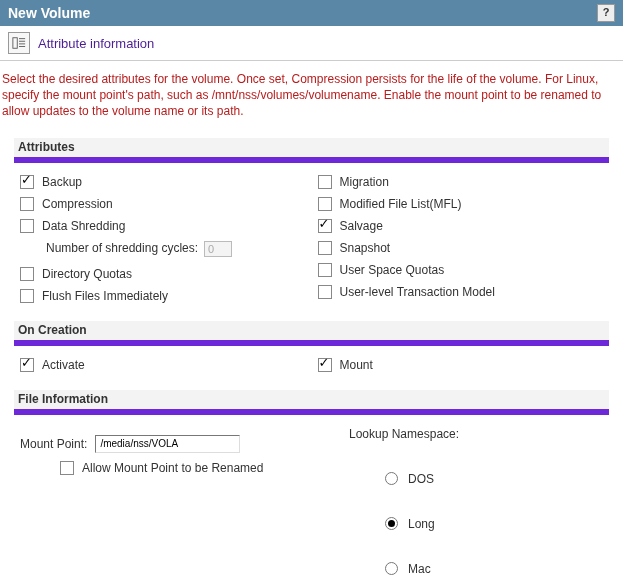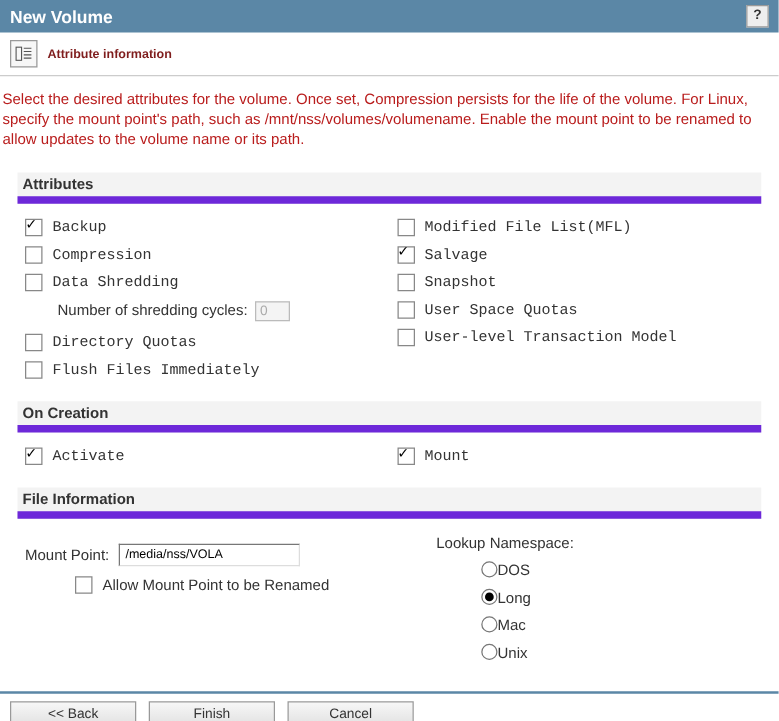--- a/index.html
+++ b/index.html
@@ -43,23 +43,23 @@
     width: 20px;
     height: 20px;
     border: 1px solid #999;
     display: inline-flex;
     align-items: center;
     justify-content: center;
     background: #f7f7f7;
   }
   .subtitle-icon svg { width: 14px; height: 14px; }
   .subtitle-text {
-    font-weight: bold;
-    font-size: 10px;
-    color: #7f1d1d;
+    font-weight: normal;
+    font-size: 13px;
+    color: #4c1d95;
   }
   .intro {
     color: #b91c1c;
     padding: 10px 6px 0 2px;
     line-height: 1.35;
   }
   .content {
     padding: 4px 14px 8px 14px;
   }
   .section {
@@ -76,21 +76,20 @@
     margin-top: 8px;
   }
   .col {
     flex: 1;
   }
   .chk-row {
     display: flex;
     align-items: center;
     padding: 4px 0 4px 6px;
     gap: 8px;
-    font-family: Liberation Mono, monospace;
   }
   .chk {
     width: 14px;
     height: 14px;
     border: 1px solid #888;
     background: #fff;
     box-sizing: border-box;
     position: relative;
     flex-shrink: 0;
     cursor: pointer;
@@ -153,22 +152,23 @@
   .allow-row {
     margin-top: 8px;
     padding-left: 40px;
     display: flex;
     align-items: center;
     gap: 8px;
   }
   .radio-row {
     display: flex;
     align-items: center;
-    gap: 0;
+    gap: 10px;
     padding: 4px 0 4px 36px;
+    margin-top: 23px;
   }
   .radio {
     width: 13px;
     height: 13px;
     border: 1px solid #777;
     border-radius: 50%;
     box-sizing: border-box;
     position: relative;
     flex-shrink: 0;
     cursor: pointer;
@@ -252,20 +252,24 @@
             <span>Directory Quotas</span>
           </div>
         <div class="chk-row">
             <span class="chk"></span>
             <span>Flush Files Immediately</span>
           </div>
       </div>
       <div class="col">
         <div class="chk-row">
             <span class="chk"></span>
+            <span>Migration</span>
+          </div>
+        <div class="chk-row">
+            <span class="chk"></span>
             <span>Modified File List(MFL)</span>
           </div>
         <div class="chk-row">
             <span class="chk checked"></span>
             <span>Salvage</span>
           </div>
         <div class="chk-row">
             <span class="chk"></span>
             <span>Snapshot</span>
           </div>

